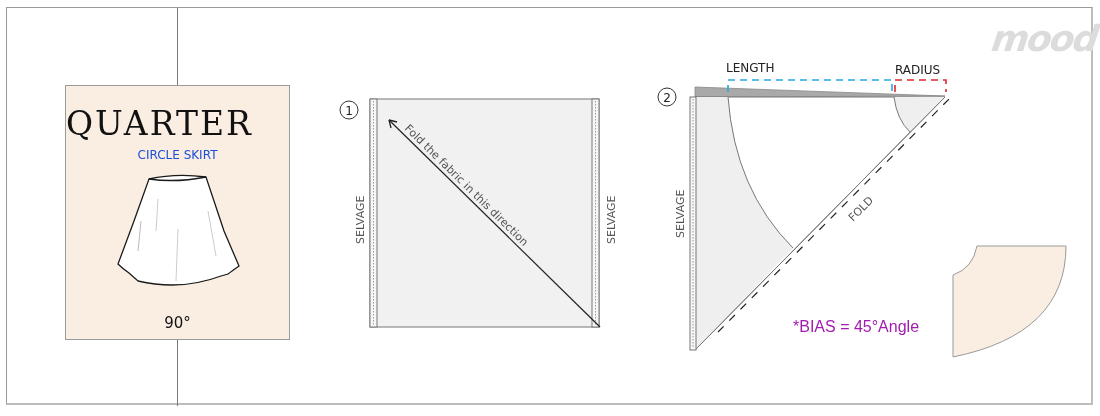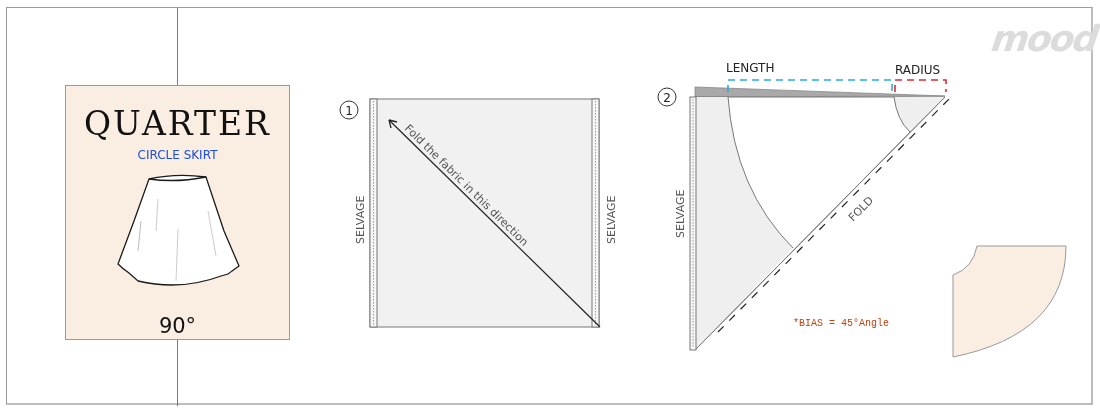--- a/index.html
+++ b/index.html
@@ -3,35 +3,35 @@
   <meta charset="utf-8">
   <style>
     html, body { margin: 0; padding: 0; background: #ffffff; }
     body { width: 1100px; height: 416px; position: relative; overflow: hidden;
            font-family: "DejaVu Sans", sans-serif; }
     .frame { position: absolute; left: 6px; top: 7px; width: 1087px; height: 398px;
              border: 1px solid #9a9a9a; border-right: 2px solid #bdbdbd; border-bottom: 2px solid #bdbdbd; box-sizing: border-box; }
     .divider { position: absolute; left: 177px; top: 8px; width: 1px; height: 398px; background: #7a7a7a; }
     .card { position: absolute; left: 65px; top: 85px; width: 225px; height: 255px;
             background: #faeee3; border: 1px solid #9a9a9a; box-sizing: border-box; }
-    .card-title { position: absolute; left: 0; top: 18px; width: 100%; text-align: center;
+    .card-title { position: absolute; left: 0; top: 18px; width: 100%; 
                   font-family: "DejaVu Serif", serif; font-size: 33px; font-weight: normal; color: #111;
                   letter-spacing: 2px; }
     .card-sub { position: absolute; left: 0; top: 62px; width: 100%; text-align: center;
                 font-family: "DejaVu Sans", sans-serif; font-size: 12px; color: #1d4ed8; }
     .card-angle { position: absolute; left: 0; top: 228px; width: 100%; text-align: center;
-                  font-family: "DejaVu Sans", sans-serif; font-size: 21px; color: #111; }
+                  font-family: "DejaVu Sans", sans-serif; font-size: 15px; color: #111; }
     .skirt { position: absolute; left: 50px; top: 85px; }
     svg.diagram { position: absolute; left: 0; top: 0; }
     .lbl { font-family: "DejaVu Sans", sans-serif; fill: #555; }
     .watermark { position: absolute; left: 992px; top: 18px; font-family: "DejaVu Sans", sans-serif;
                  font-style: italic; font-weight: bold; font-size: 36px; color: #dcdcdc; letter-spacing: -2px;
                  transform: skewX(-8deg); }
-    .bias-note { position: absolute; left: 793px; top: 318px; font-size: 10px; color: #c2410c;
-                 font-family: Liberation Mono, monospace; }
+    .bias-note { position: absolute; left: 793px; top: 318px; font-size: 16px; color: #a21caf;
+                 font-family: Liberation Sans, sans-serif; }
   </style>
 </head>
 <body>
 
 <div class="frame"></div>
 <div class="divider"></div>
 
 <div class="card">
   <div class="card-title">QUARTER</div>
   <div class="card-sub">CIRCLE SKIRT</div>

